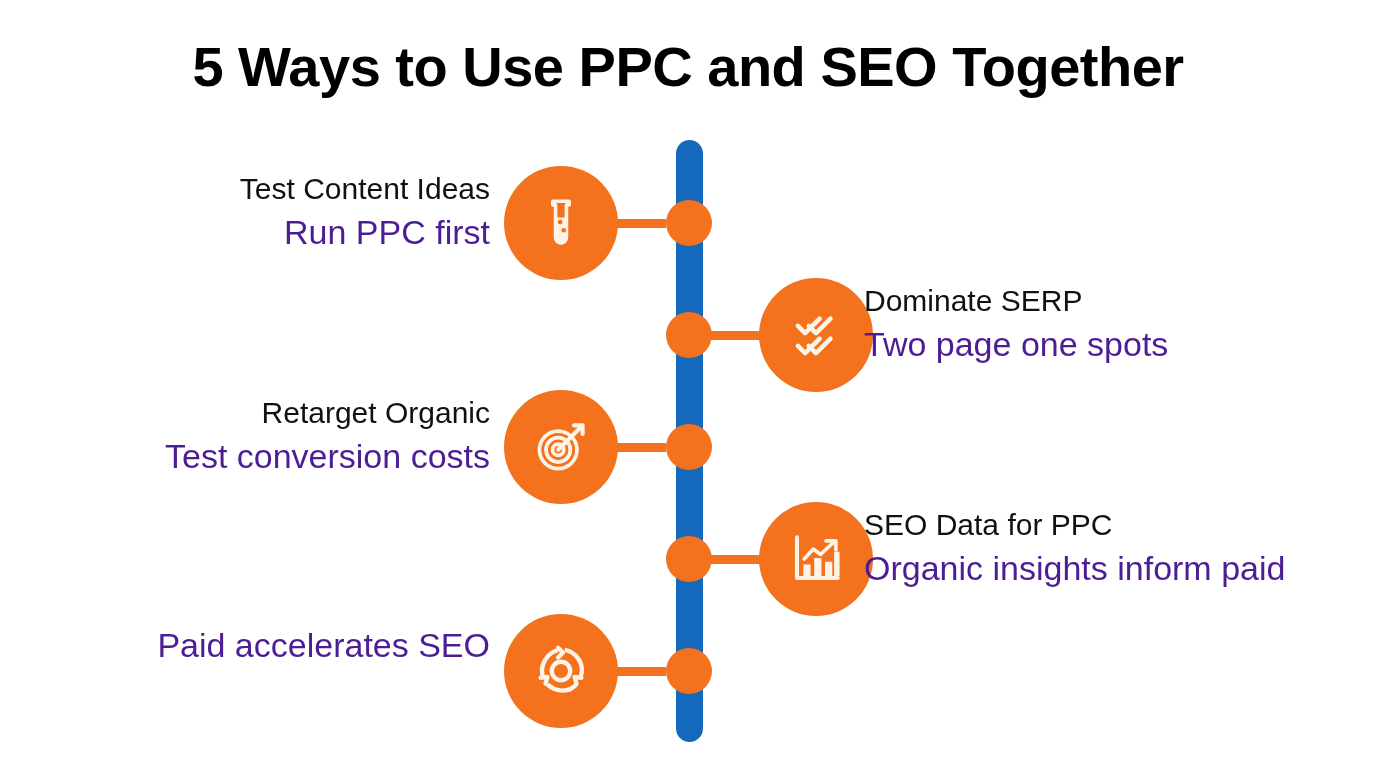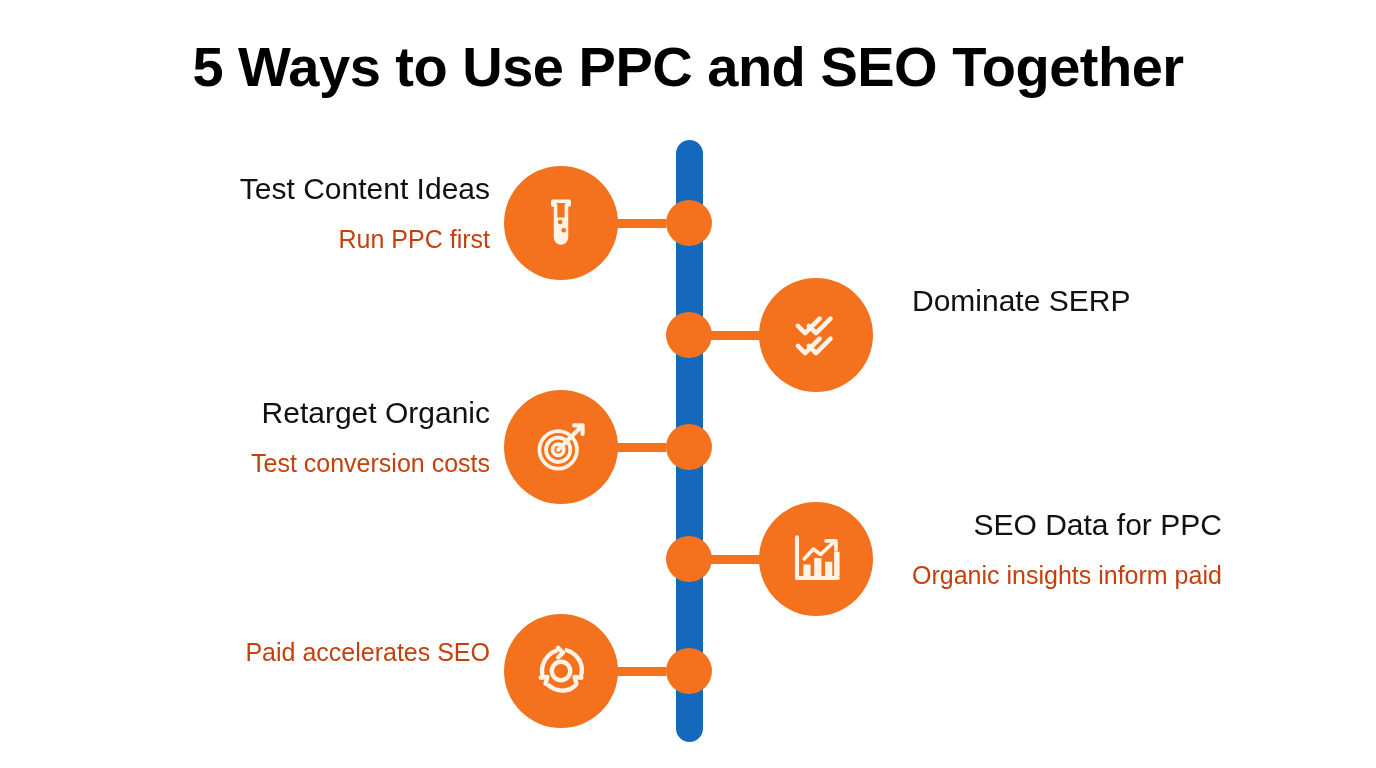--- a/index.html
+++ b/index.html
@@ -98,36 +98,36 @@
   
   .text-block {
     position: absolute;
     top: -52px;
   }
   .text-block.left {
     right: 886px;
     text-align: right;
   }
   .text-block.right {
-    left: 912px;
-    text-align: right;
+    left: 864px;
+    text-align: left;
   }
   .heading {
     font-size: 30px;
     font-weight: 400;
     color: #111111;
     line-height: 1.18;
     white-space: nowrap;
   }
   .subtext {
-    font-size: 25px;
+    font-size: 34px;
     font-weight: 400;
-    color: #c2410c;
+    color: #4c1d95;
     line-height: 1.2;
-    margin-top: 18px;
+    margin-top: 6px;
     white-space: nowrap;
   }
 </style>
 </head>
 <body>
 
 <div id="infographic">
 
   <div class="title">5 Ways to Use PPC and SEO Together</div>
 
@@ -162,20 +162,21 @@
             <path d="M12 22 l8 8 l16 -16"></path>
             <path d="M24 22 l8 8 l16 -16"></path>
             <path d="M12 44 l8 8 l16 -16"></path>
             <path d="M24 44 l8 8 l16 -16"></path>
           </g>
         </svg>
       </span>
     </div>
     <div class="text-block right">
       <div class="heading">Dominate SERP</div>
+      <div class="subtext">Two page one spots</div>
     </div>
   </div>
 
   <div class="row" style="top:447px;">
     <div class="connector left"></div>
     <div class="node-dot"></div>
     <div class="icon-bubble left">
       <span>
         <svg width="60" height="60" viewBox="0 0 64 64">
           <g fill="none" stroke="#fdf3e6" stroke-width="4">

